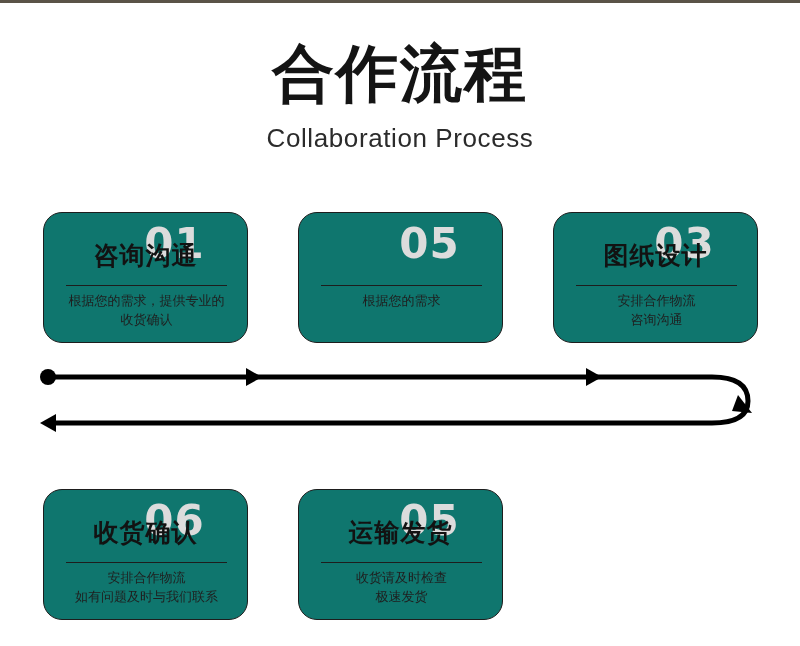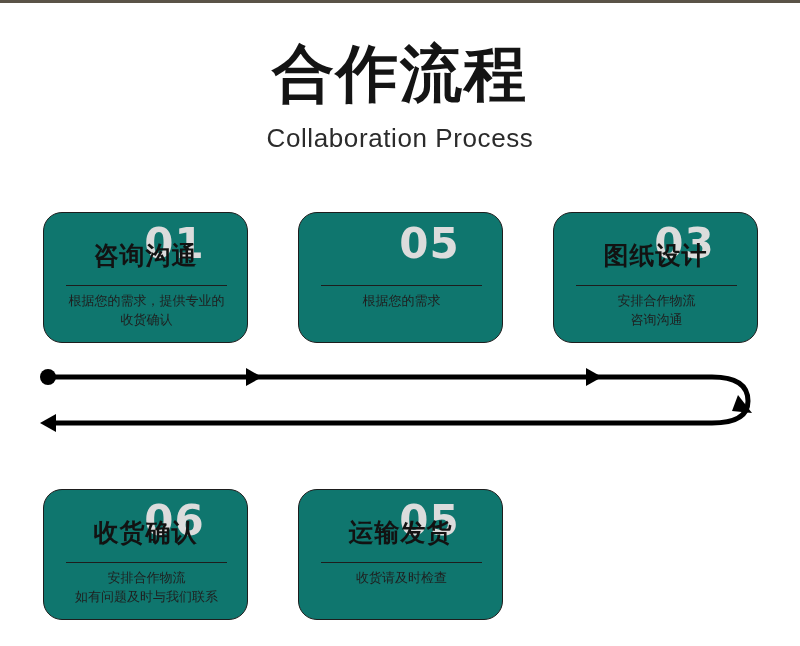--- a/index.html
+++ b/index.html
@@ -219,18 +219,19 @@
     </div>
   </div>
 
   <div class="card row-bot col-2">
     <div class="card-inner">
       <div class="card-number">05</div>
       <div class="card-title">运输发货</div>
       <div class="card-divider"></div>
       <div class="card-desc">
         <span class="line">收货请及时检查</span>
+        <span class="line">极速发货</span>
       </div>
     </div>
   </div>
 
 
 </div>
 
 </body></html>

